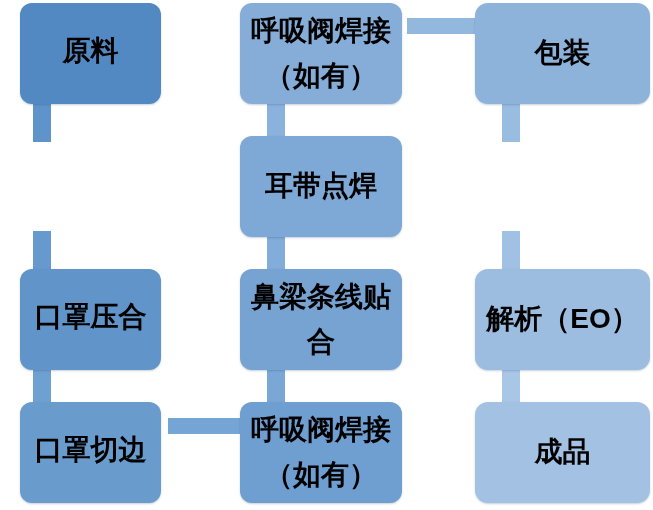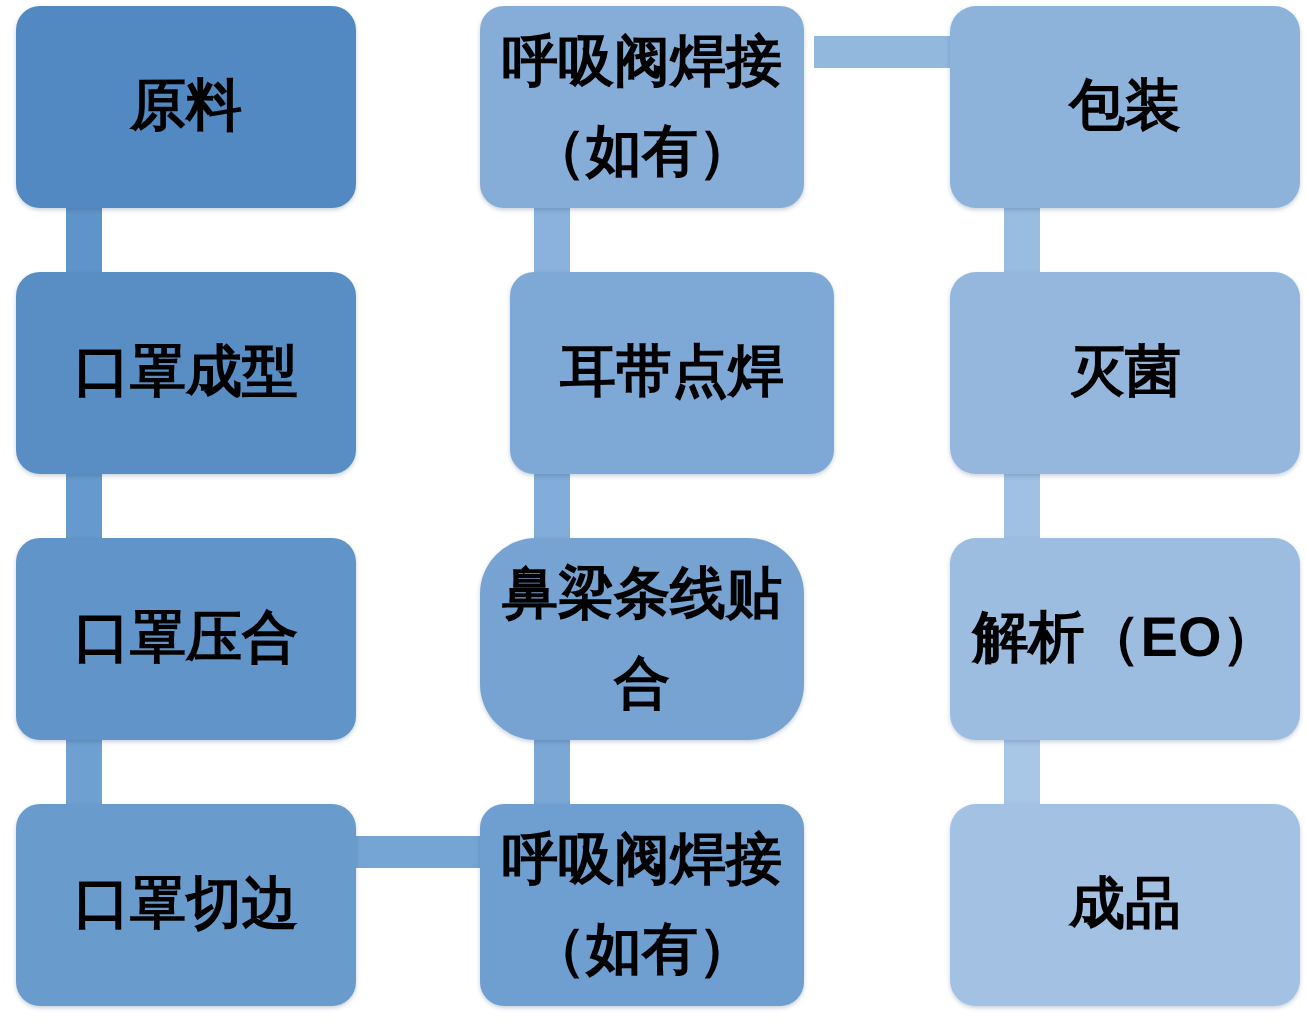--- a/index.html
+++ b/index.html
@@ -23,21 +23,21 @@
     justify-content: center;
     text-align: center;
     font-size: 28px;
     font-weight: bold;
     color: #000000;
     line-height: 1.6;
     white-space: pre-line;
     z-index: 1;
     box-shadow: 0 1px 2px rgba(40,70,110,0.25);
   }
-  .col0 { left: 8px;   width: 170px; }
+  .col0 { left: 20px;   width: 141px; font-family: Liberation Mono, monospace; }
   .col1 { left: 240px; width: 162px; }
   .col2 { left: 475px; width: 175px; border-radius: 13px; }
   .row0 { top: 3px; }
   .row1 { top: 136px; }
   .row2 { top: 269px; }
   .row3 { top: 402px; }
   .conn {
     position: absolute;
     z-index: 0;
   }
@@ -55,30 +55,28 @@
   <div class="conn h" style="left: 168px; top: 418px; width: 80px; background-color: rgb(116, 165, 212);"></div>
   <div class="conn v" style="left: 267px; top: 364px; background-color: rgb(123, 167, 215);"></div>
   <div class="conn v" style="left: 267px; top: 231px; background-color: rgb(130, 172, 217);"></div>
   <div class="conn v" style="left: 267px; top: 98px; background-color: rgb(138, 178, 220);"></div>
   <div class="conn h" style="left: 407px; top: 18px; width: 76px; background-color: rgb(146, 184, 222);"></div>
   <div class="conn v" style="left: 502px; top: 98px; background-color: rgb(153, 188, 225);"></div>
   <div class="conn v" style="left: 502px; top: 231px; background-color: rgb(160, 193, 227);"></div>
   <div class="conn v" style="left: 502px; top: 364px; background-color: rgb(168, 198, 230);"></div>
 
   <div class="node col0 row0" style="background-color: rgb(82, 137, 194);">原料</div>
-  <div class="node col0 row1" style="background-color: rgb(89, 142, 197);">口罩成型</div>
   <div class="node col0 row2" style="background-color: rgb(97, 148, 200);">口罩压合</div>
   <div class="node col0 row3" style="background-color: rgb(105, 156, 205);">口罩切边</div>
 
   <div class="node col1 row0" style="background-color: rgb(134, 173, 216);">呼吸阀焊接
 （如有）</div>
-  <div class="node col1 row1" style="background-color: rgb(126, 168, 213); margin-left: 15px;">耳带点焊</div>
-  <div class="node col1 row2" style="background-color: rgb(119, 163, 211); border-radius: 28px;">鼻梁条线贴
+  <div class="node col1 row1" style="background-color: rgb(126, 168, 213);">耳带点焊</div>
+  <div class="node col1 row2" style="background-color: rgb(119, 163, 211);">鼻梁条线贴
 合</div>
   <div class="node col1 row3" style="background-color: rgb(111, 158, 208);">呼吸阀焊接
 （如有）</div>
 
   <div class="node col2 row0" style="background-color: rgb(141, 179, 219);">包装</div>
-  <div class="node col2 row1" style="background-color: rgb(149, 183, 221);">灭菌</div>
   <div class="node col2 row2" style="background-color: rgb(156, 188, 224);">解析（EO）</div>
   <div class="node col2 row3" style="background-color: rgb(163, 193, 227);">成品</div>
 
 </div>
 
 </body></html>

